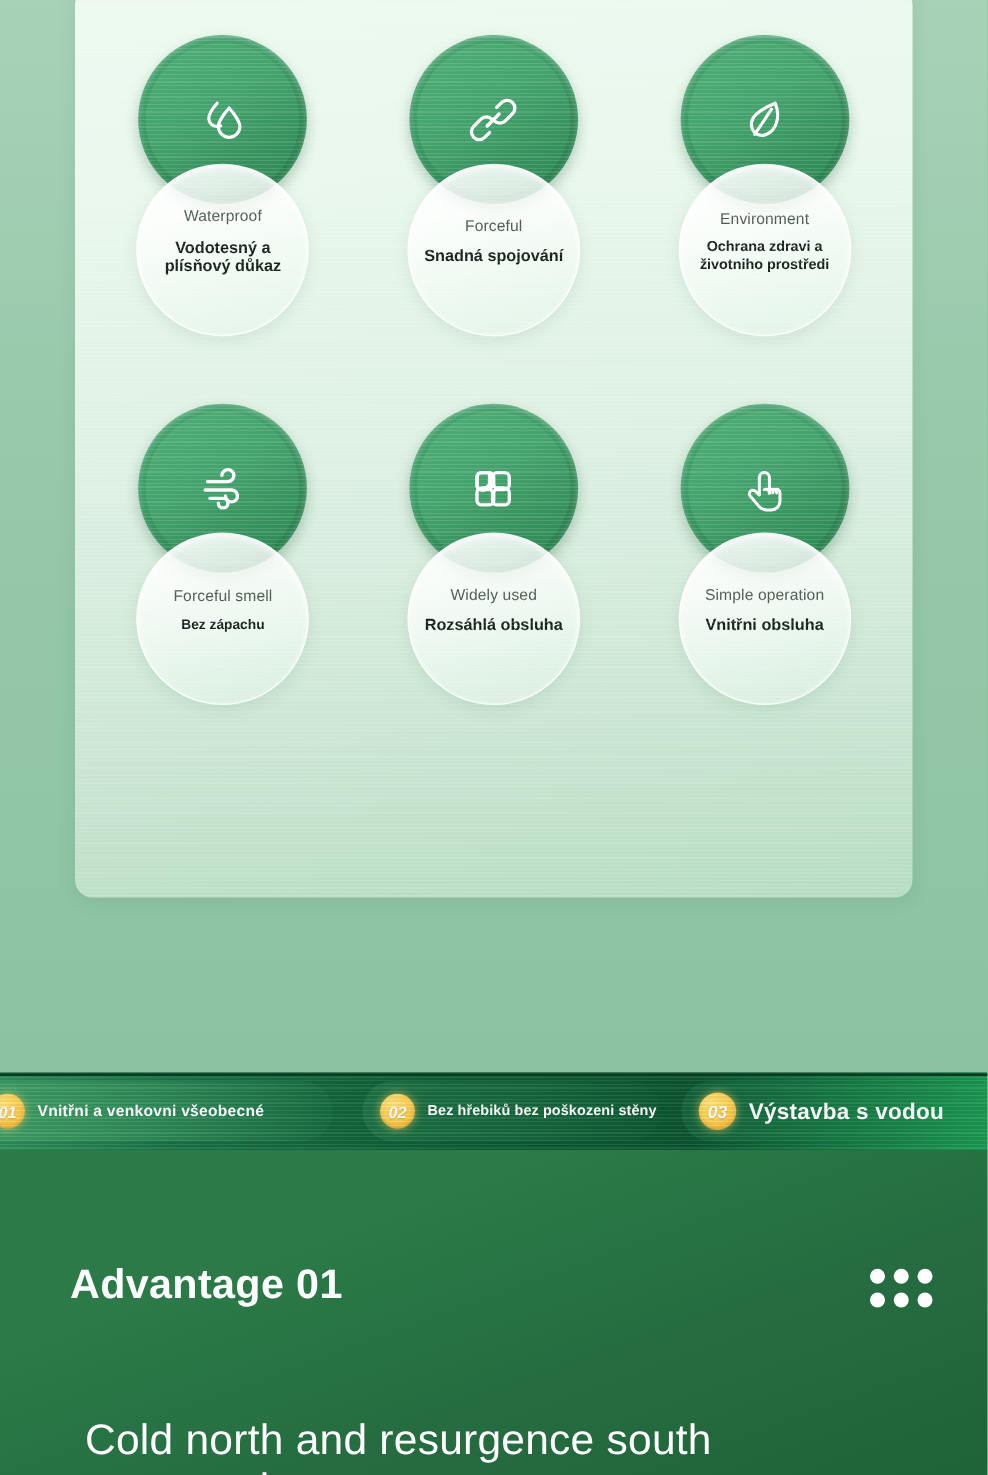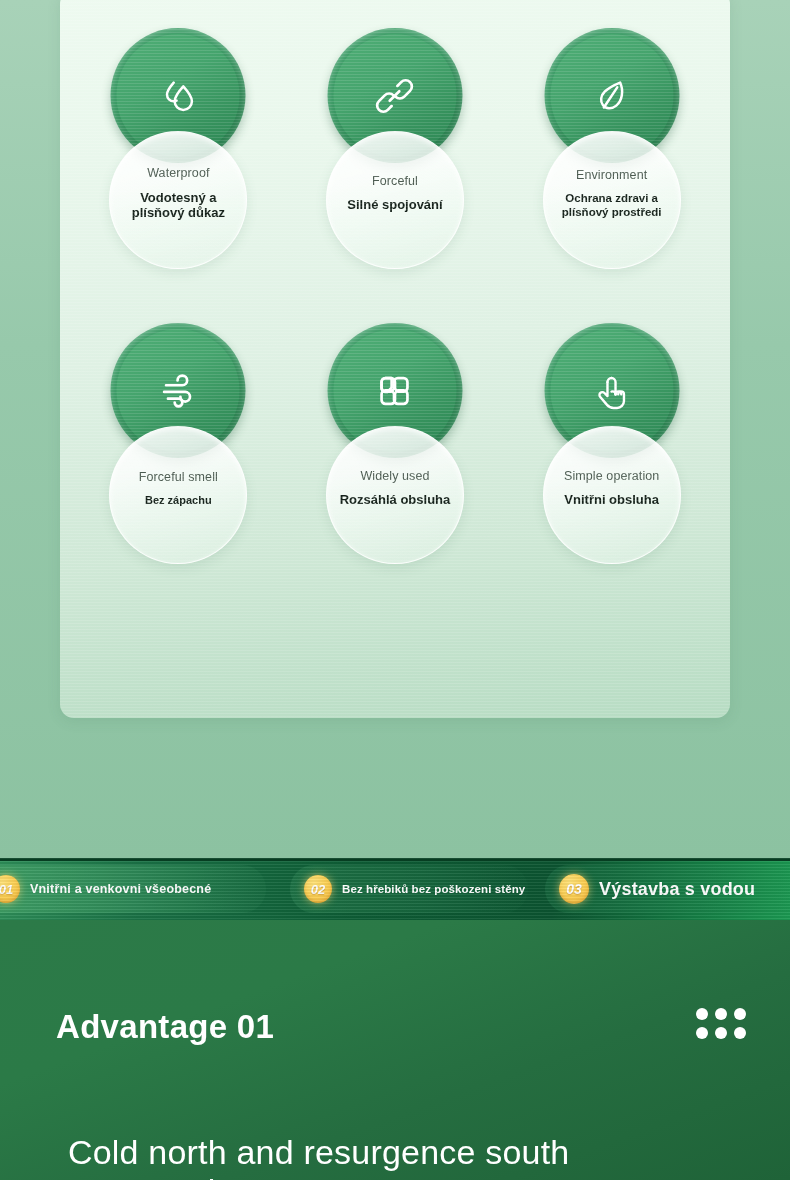--- a/index.html
+++ b/index.html
@@ -121,21 +121,21 @@
   .tab-3 .tab-label { font-size:18px; letter-spacing:.2px; }
 
   
   .advantage {
     position:absolute; left:0; top:920px; width:790px; height:260px;
     background:linear-gradient(160deg,#2c7a48 0%,#2b7a47 30%,#256d40 62%,#1f6338 100%);
     overflow:hidden;
   }
   .adv-head {
     position:absolute; left:56px; top:88px; width:690px;
-    display:flex; align-items:flex-start; justify-content:space-between;gap:32px;
+    display:flex; align-items:flex-end; justify-content:space-between;gap:32px;
   }
   .adv-title { color:#ffffff; font-size:33px; font-weight:bold; letter-spacing:.3px; }
   .dots { display:grid; grid-template-columns:repeat(3,12px); grid-gap:7px; }
   .dot { width:12px; height:12px; border-radius:50%; background:#ffffff; }
   .adv-sub2 { position:absolute; left:68px; top:213px; color:#ffffff;
     font-size:34px; font-weight:normal; line-height:1.15; letter-spacing:.2px; }
 </style>
 </head>
 <body>
 
@@ -168,38 +168,38 @@
             <svg viewBox="0 0 48 48" fill="none" stroke="#ffffff" stroke-width="2.8" stroke-linecap="round" stroke-linejoin="round">
               <path d="M27 13.5l4-4a6.5 6.5 0 0 1 9.2 9.2l-6 6a6.5 6.5 0 0 1-9.2 0"></path>
               <path d="M21 34.5l-4 4a6.5 6.5 0 0 1-9.2-9.2l6-6a6.5 6.5 0 0 1 9.2 0"></path>
               <path d="M19 29l10-10"></path>
             </svg>
           </span>
         </div>
       </div>
       <div class="glass md">
         <div class="en">Forceful</div>
-        <div class="cz">Silné spojování</div>
+        <div class="cz">Snadná spojování</div>
       </div>
     </div>
 
     <div class="card">
       <div class="disc">
         <div class="disc-inner">
           <span>
             <svg viewBox="0 0 48 48" fill="none" stroke="#ffffff" stroke-width="2.6" stroke-linecap="round" stroke-linejoin="round">
               <path d="M33 10c4 9 2 19-4 24-5 4.2-11 3.4-14-0.6-3-4-2.2-10 1.6-13.6C21 15.4 28 12 33 10z"></path>
               <path d="M30 15L16 36"></path>
             </svg>
           </span>
         </div>
       </div>
       <div class="glass sm">
         <div class="en">Environment</div>
-        <div class="cz">Ochrana zdravi a plísňový prostředi</div>
+        <div class="cz">Ochrana zdravi a životniho prostředi</div>
       </div>
     </div>
 
     <div class="card">
       <div class="disc">
         <div class="disc-inner">
           <span>
             <svg viewBox="0 0 48 48" fill="none" stroke="#ffffff" stroke-width="2.8" stroke-linecap="round" stroke-linejoin="round">
               <path d="M11 18h17a5 5 0 1 0-5-5"></path>
               <path d="M9 25h22a5 5 0 1 1-5 5"></path>

